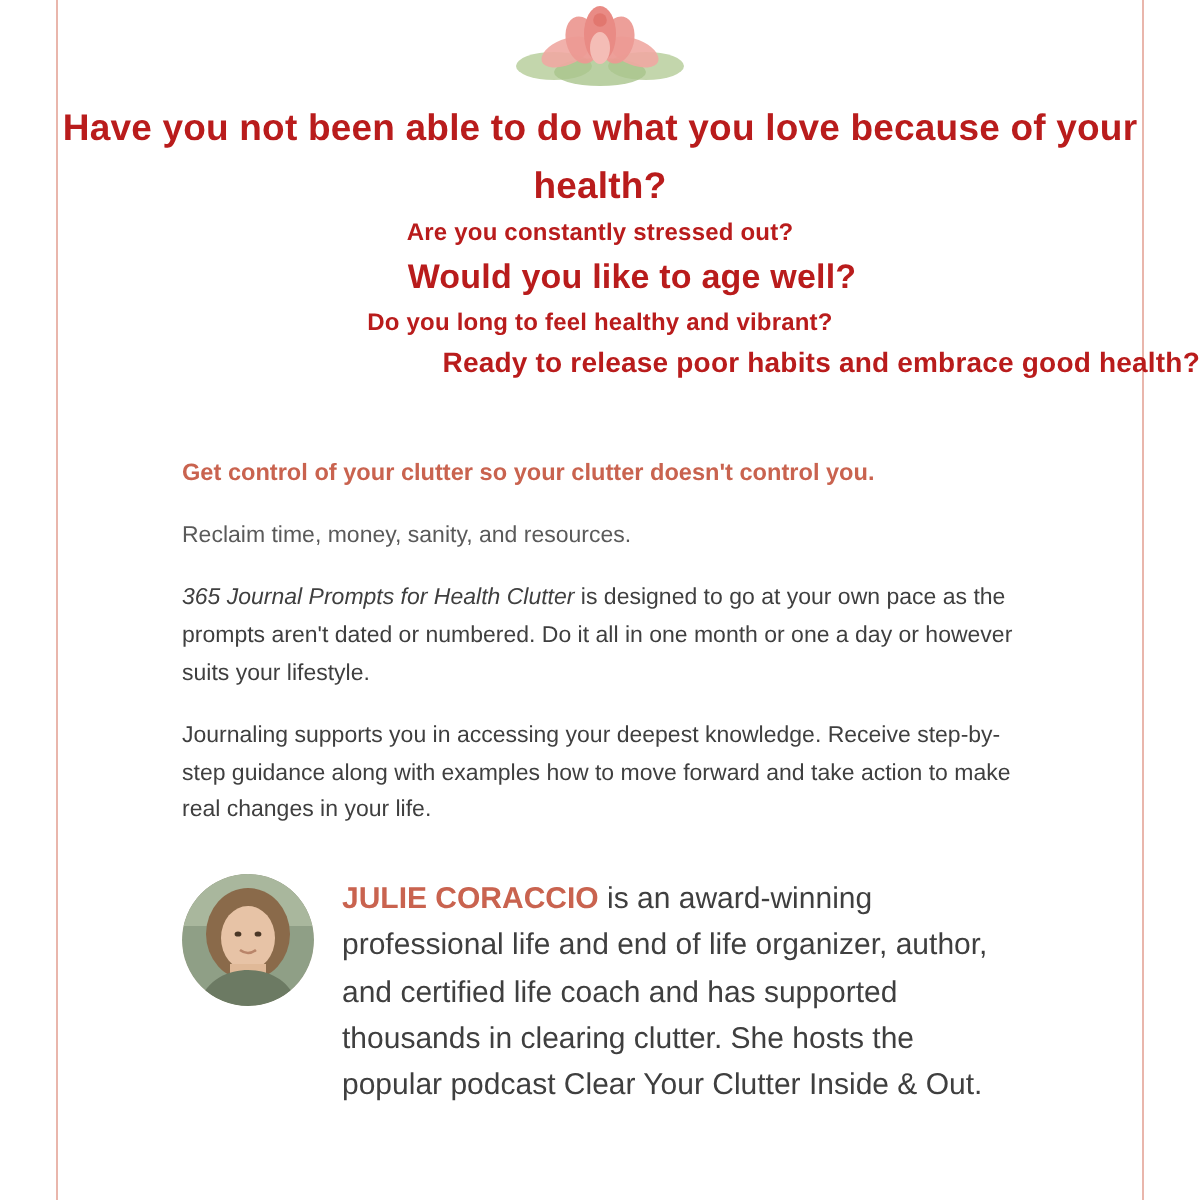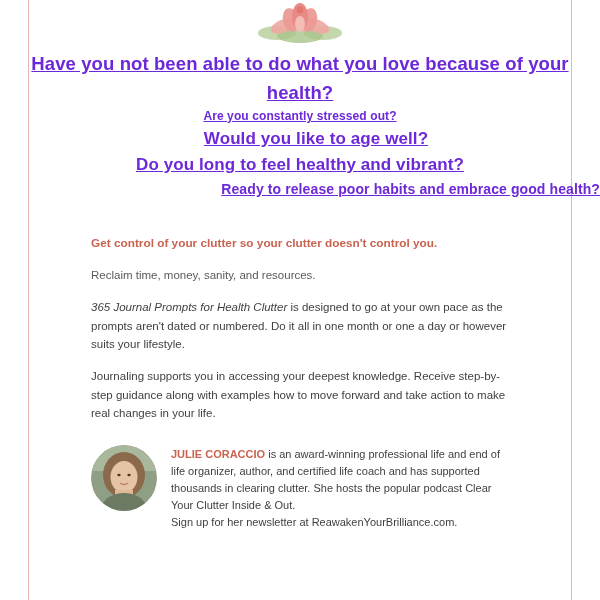--- a/index.html
+++ b/index.html
@@ -48,33 +48,32 @@
   .logo {
     width: 86px;
     height: 44px;
     position: relative;
   }
 
   
   .headlines {
     margin-top: 8px;
     text-align: center;
-    color: #6d28d9;
-    text-decoration: underline;
+    color: #b91c1c;
   }
   .headlines h1 {
     margin: 0 0 0 0;
     font-weight: bold;
     line-height: 1.55;
     letter-spacing: 0.1px;
   }
   .hl-1 { font-size: 18.5px; }
   .hl-2 { font-size: 12px; }
   .hl-3 { font-size: 17px; padding-left: 32px; }
-  .hl-4 { font-size: 17px; }
+  .hl-4 { font-size: 12px; }
   .hl-5 { font-size: 14px; text-align: right; }
 
   
   .body-copy {
     margin: 34px auto 0 auto;
     width: 418px;
     color: #3f3f3f;
     font-size: 11.5px;
     line-height: 1.62;
   }
@@ -105,21 +104,21 @@
   .avatar {
     width: 66px;
     height: 66px;
     border-radius: 50%;
     flex: 0 0 66px;
     overflow: hidden;
     position: relative;
     background: #cfc8bd;
   }
   .bio-text {
-    font-size: 11px;
+    font-size: 15px;
     line-height: 1.55;
     color: #3f3f3f;
     padding-top: 1px;
   }
   .bio-text p { margin: 0; }
   .bio-name {
     color: #c9634f;
     font-weight: bold;
   }
   .bio-cta {
@@ -190,18 +189,17 @@
             <path d="M8 66 C12 52 24 48 33 48 C42 48 54 52 58 66 Z" fill="#6c7a63"></path>
 
             <ellipse cx="28" cy="30" rx="1.7" ry="1.3" fill="#4a3726"></ellipse>
             <ellipse cx="38" cy="30" rx="1.7" ry="1.3" fill="#4a3726"></ellipse>
             <path d="M29 38 Q33 41 37 38" stroke="#b9856a" stroke-width="1.3" fill="none"></path>
           </g>
         </svg>
       </div>
       <div class="bio-text">
         <p><span class="bio-name">JULIE CORACCIO</span><span> is an award-winning professional life and end of life organizer, author, and certified life coach and has supported thousands in clearing clutter. She hosts the popular podcast Clear Your Clutter Inside &amp; Out.</span></p>
-        <p>Sign up for her newsletter at ReawakenYourBrilliance.com.</p>
       </div>
     </div>
 
   </div>
 </div>
 
 </body></html>

